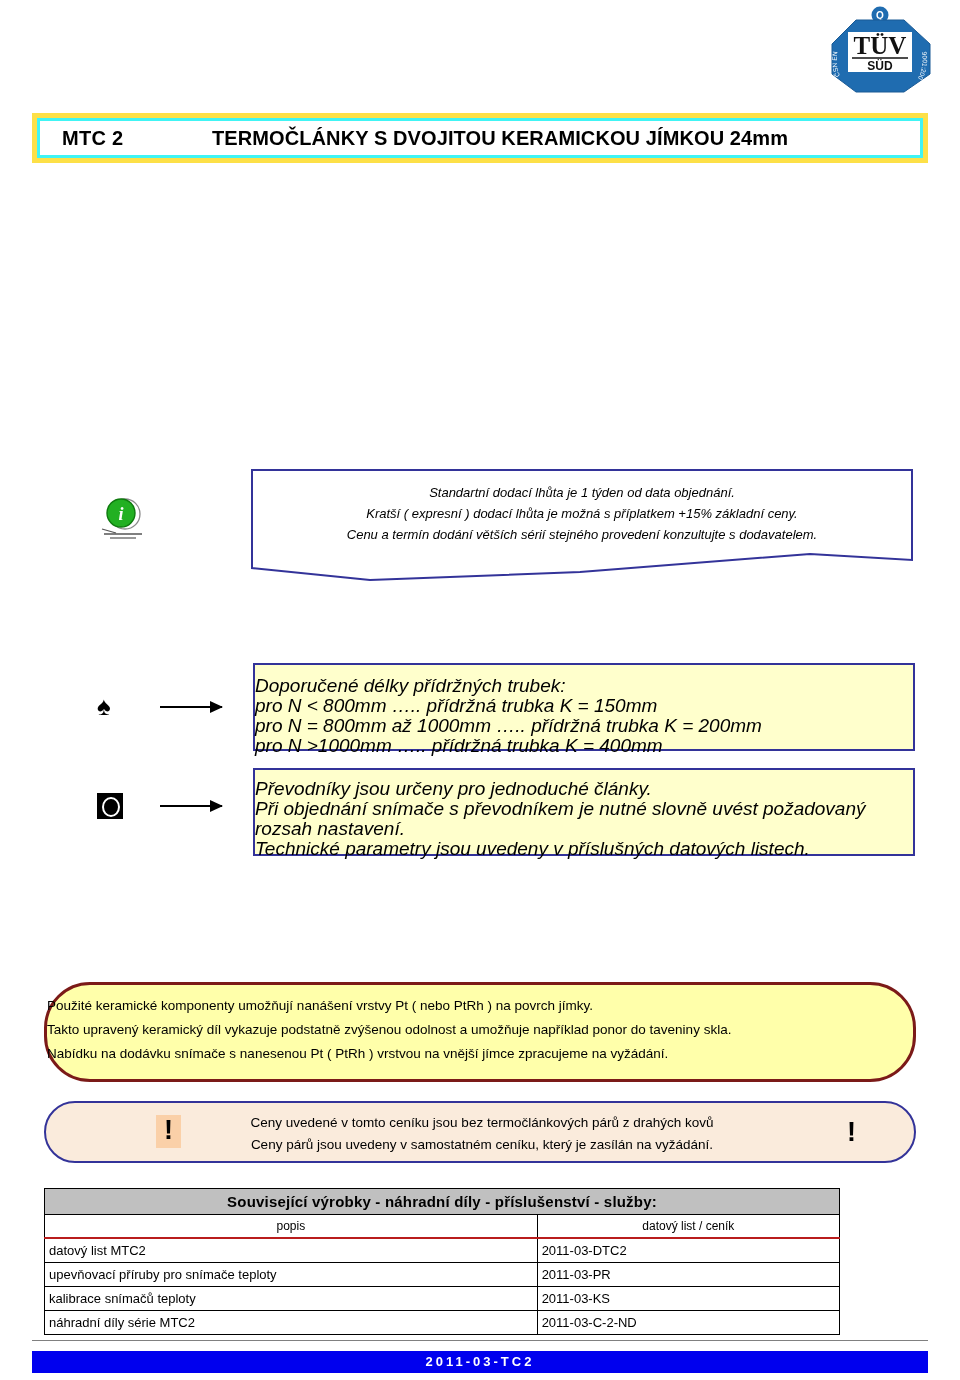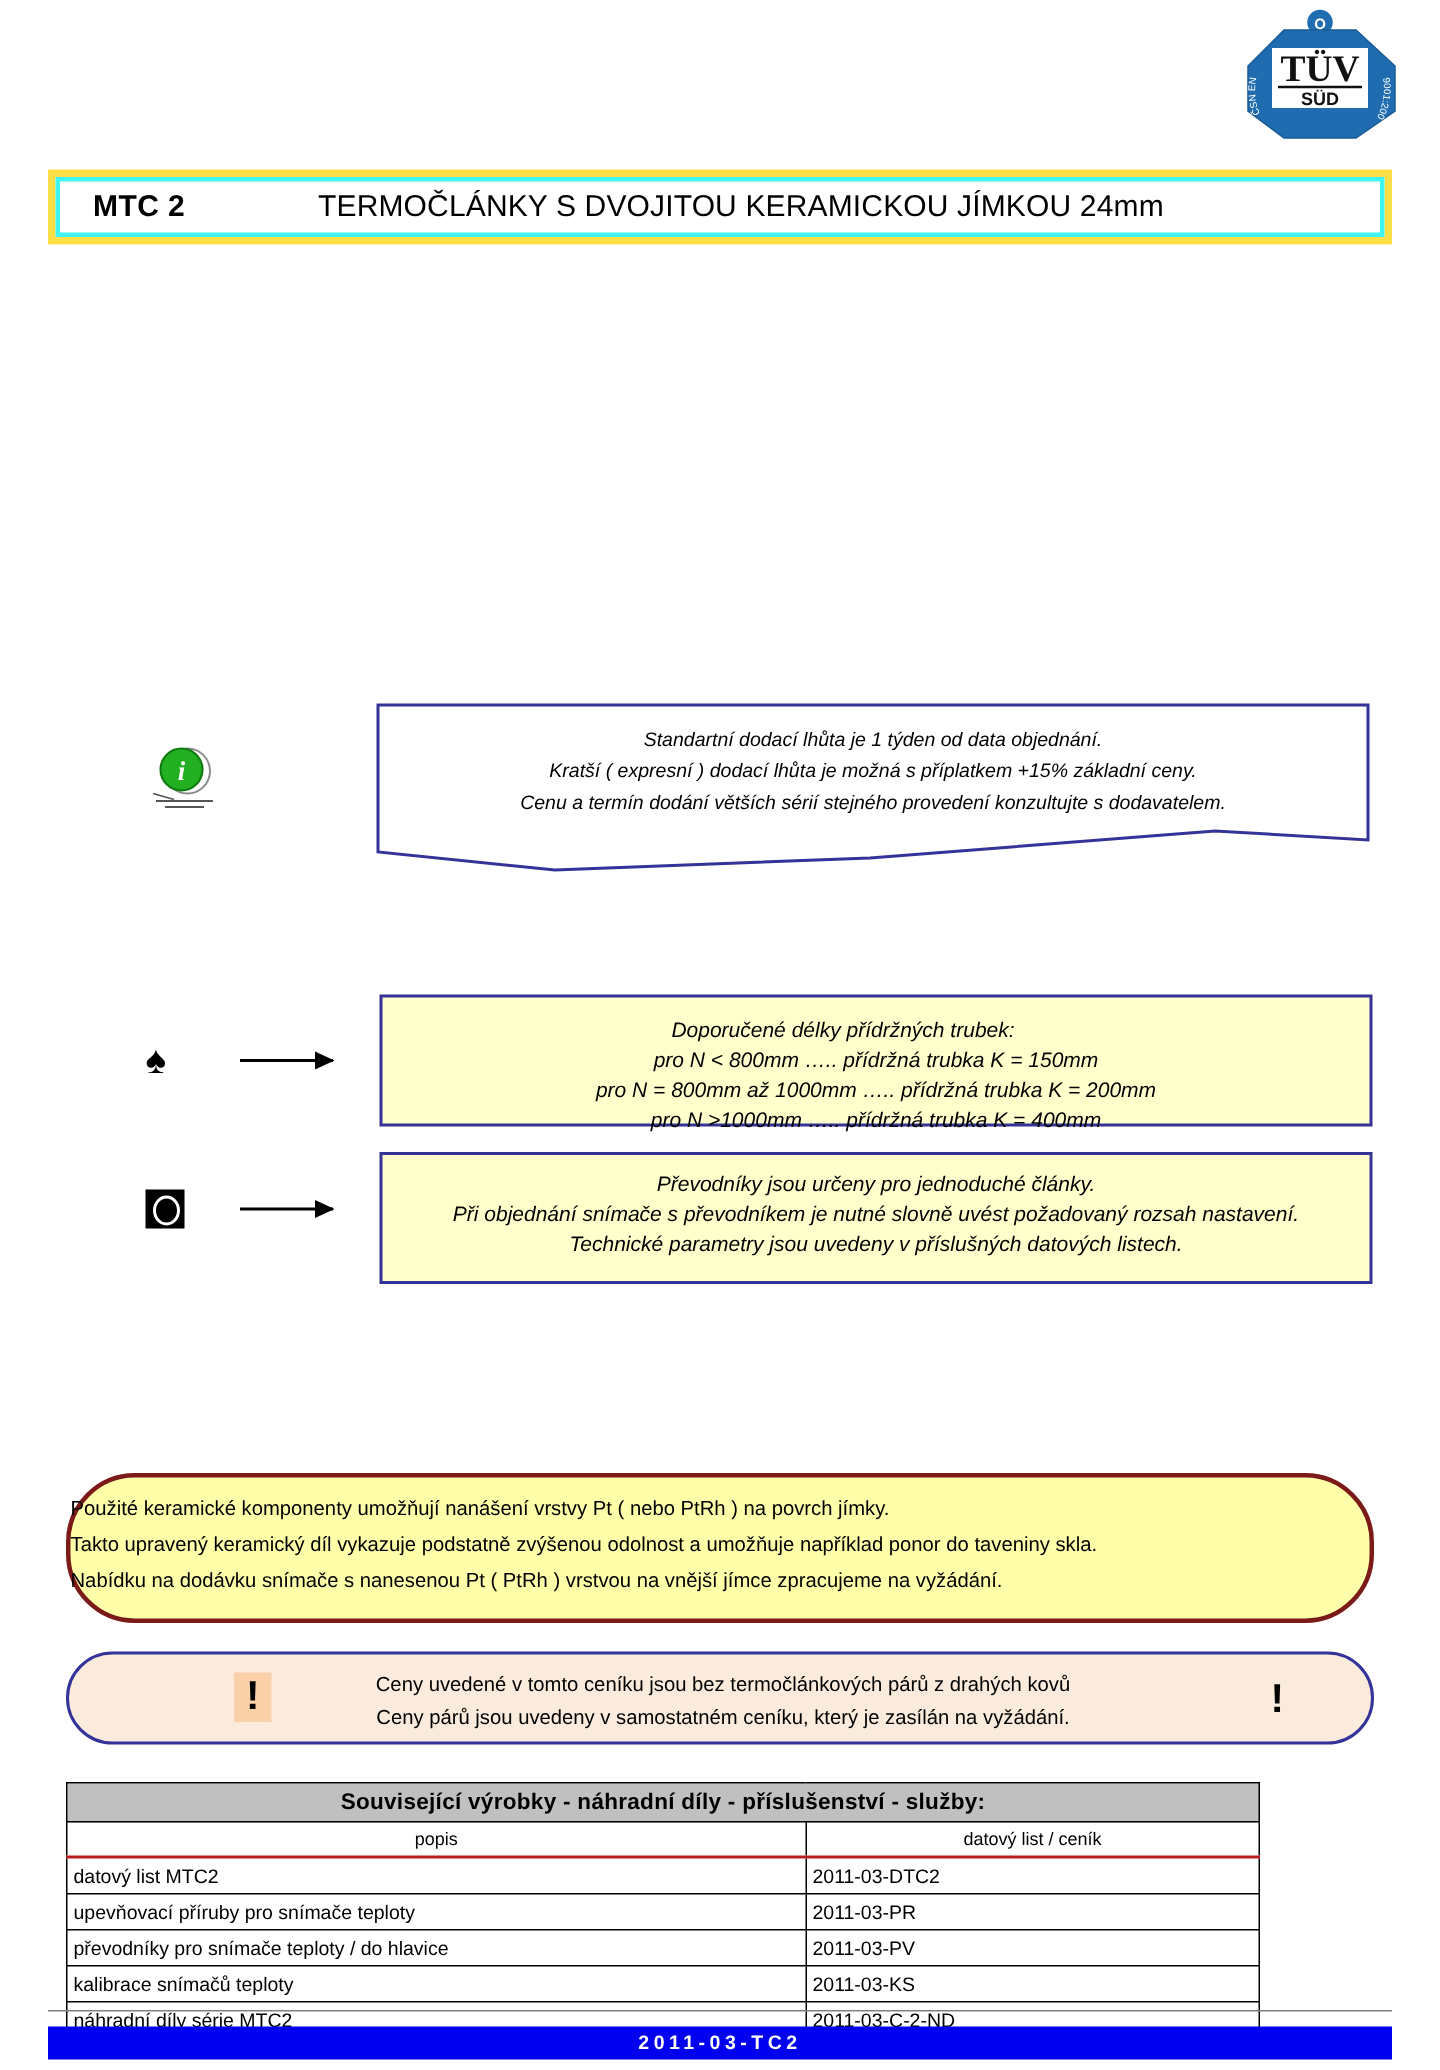--- a/index.html
+++ b/index.html
@@ -50,21 +50,21 @@
     position: absolute;
     left: 22px;
     font-size: 20px;
     font-weight: bold;
     letter-spacing: 0.3px;
   }
   #title-text {
     position: absolute;
     left: 172px;
     font-size: 20px;
-    font-weight: normal;
+    font-weight: bold;
     letter-spacing: 0.1px;
   }
 
   
   #info-icon {
     position: absolute;
     left: 96px;
     top: 492px;
     width: 54px;
     height: 50px;
@@ -109,22 +109,22 @@
     border-top: 6px solid transparent;
     border-bottom: 6px solid transparent;
   }
 
   
   .yellow-box {
     position: absolute;
     background: #ffffcc;
     border: 2px solid #333399;
     box-sizing: border-box;
-    text-align: center;
-    font-size: 14px;
+    text-align: left;
+    font-size: 19px;
     font-style: italic;
     line-height: 20px;
   }
 
   #tubes-box { left: 253px; top: 663px; width: 662px; height: 88px; padding-top: 11px; }
   #tubes-box .r { display: block; }
   #tubes-box .lead { padding-right: 44px; }
 
   #converter-box { left: 253px; top: 768px; width: 662px; height: 88px; padding-top: 9px; }
 
@@ -350,24 +350,20 @@
   <tbody>
     <tr>
       <td>datový list MTC2</td>
       <td>2011-03-DTC2</td>
     </tr>
     <tr>
       <td>upevňovací příruby pro snímače teploty</td>
       <td>2011-03-PR</td>
     </tr>
     <tr>
-      <td>převodníky pro snímače teploty / do hlavice</td>
-      <td>2011-03-PV</td>
-    </tr>
-    <tr>
       <td>kalibrace snímačů teploty</td>
       <td>2011-03-KS</td>
     </tr>
     <tr>
       <td>náhradní díly série MTC2</td>
       <td>2011-03-C-2-ND</td>
     </tr>
   </tbody>
 </table>
 

